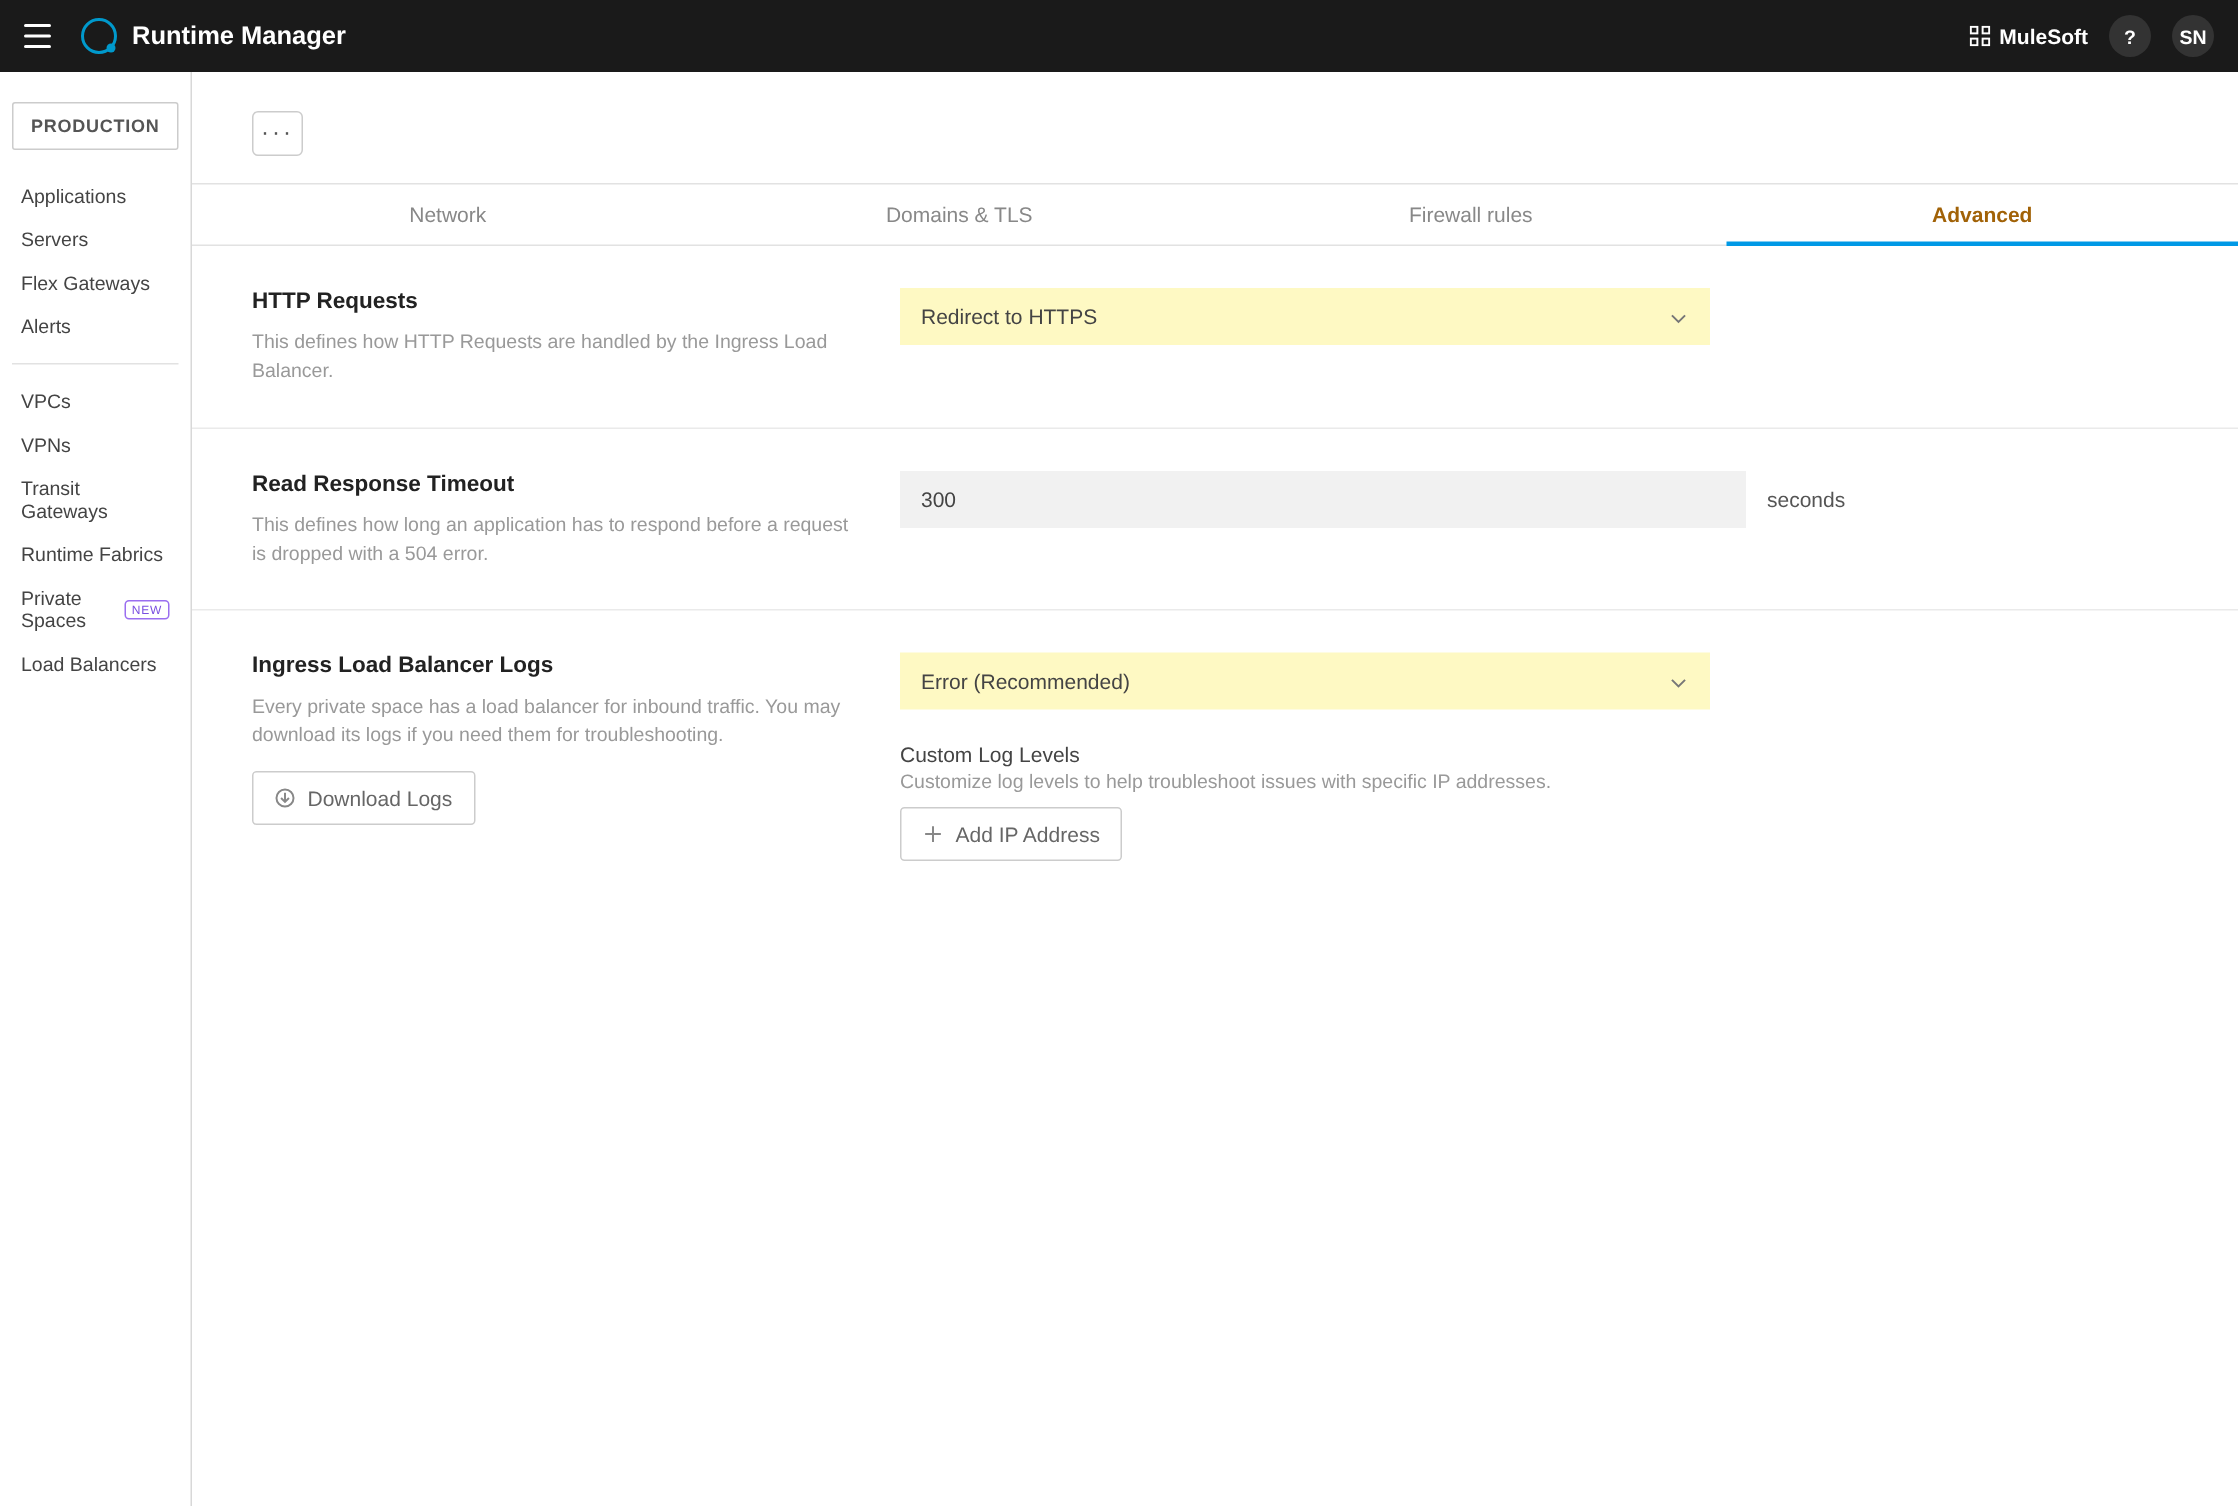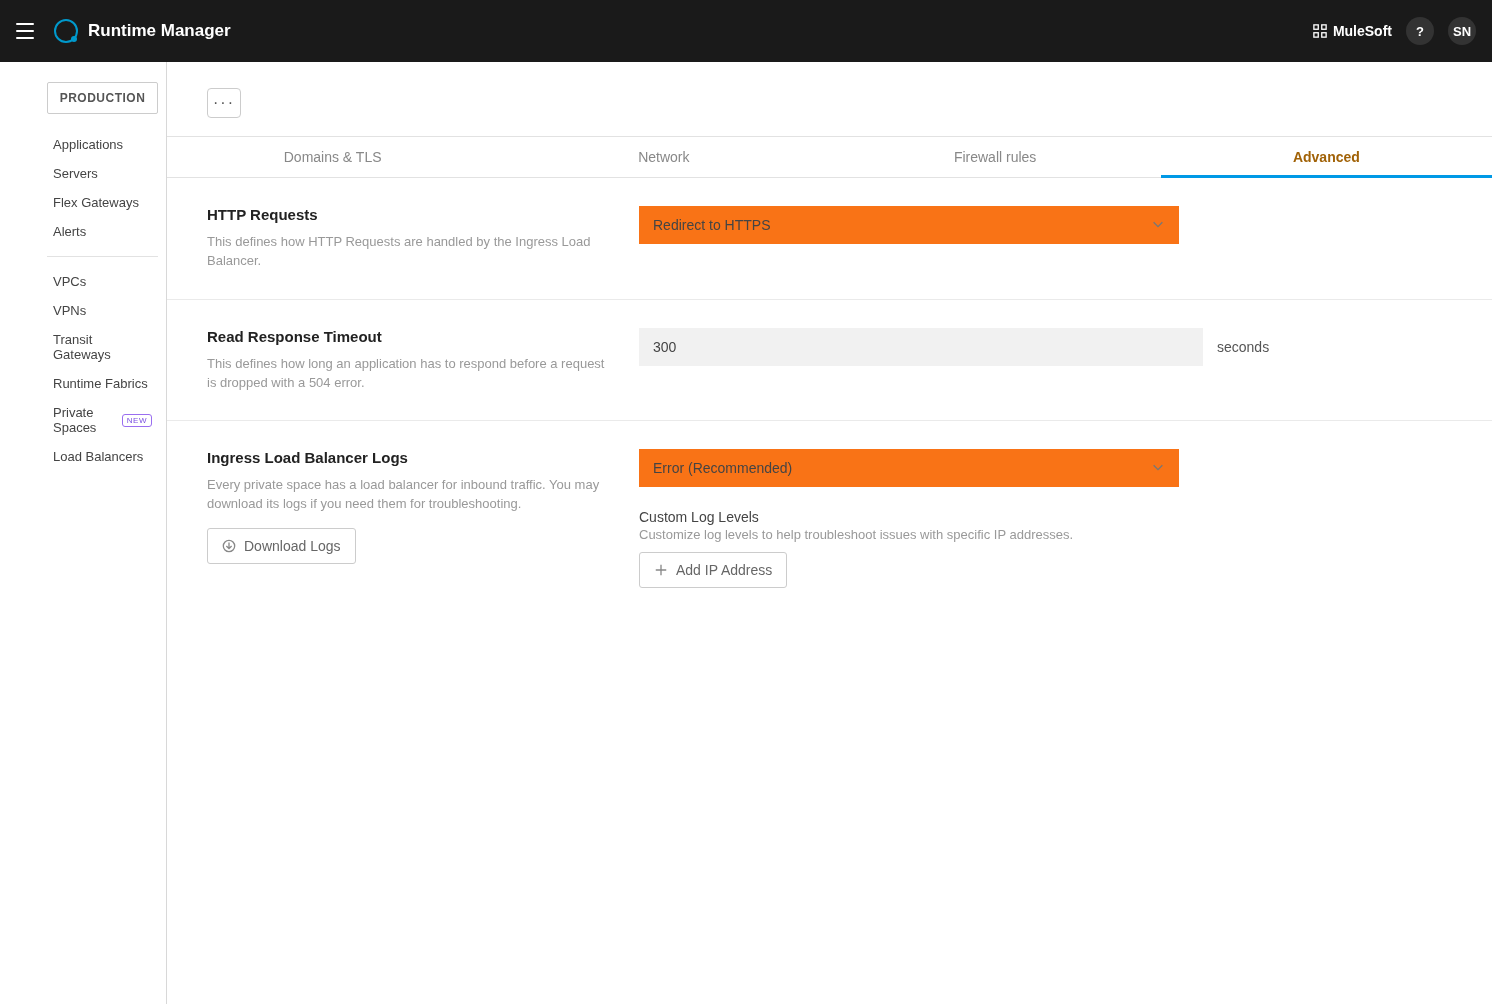--- a/index.html
+++ b/index.html
@@ -7,21 +7,21 @@
       font-family: -apple-system, BlinkMacSystemFont, "Segoe UI", Helvetica, Arial, sans-serif;
       background: #fff;
       color: #333;
       width: 1492px;
       height: 1004px;
       overflow: hidden;
     }
 
     
     .topbar {
-      height: 62px;
+      height: 48px;
       background: #1a1a1a;
       display: flex;
       align-items: center;
       padding: 0 16px;
       color: #fff;
     }
     .hamburger {
       width: 24px; height: 24px;
       display: flex; flex-direction: column; justify-content: center;
       gap: 5px; cursor: pointer; margin-right: 14px;
@@ -39,21 +39,21 @@
     .app-title { font-size: 17px; font-weight: 600; color: #fff; }
     .topbar-right { margin-left: auto; display: flex; align-items: center; gap: 14px; }
     .brand-link { display: flex; align-items: center; gap: 6px; color: #fff; font-size: 14px; font-weight: 600; cursor: pointer; }
     .help-badge, .avatar-badge {
       width: 28px; height: 28px; border-radius: 50%; background: #333;
       display: flex; align-items: center; justify-content: center;
       font-size: 13px; font-weight: 600; color: #fff; cursor: pointer;
     }
 
     
-    .layout { display: flex; height: calc(100% - 48px); margin-left: 39px; }
+    .layout { display: flex; height: calc(100% - 48px); }
 
     
     .sidebar {
       width: 128px;
       border-right: 1px solid #d8d8d8;
       padding: 20px 0 0 0;
       display: flex; flex-direction: column;
       font-size: 13px;
     }
     .env-pill {
@@ -112,23 +112,23 @@
       padding: 28px 40px;
       border-bottom: 1px solid #eaeaea;
     }
     .section:last-of-type { border-bottom: none; }
     .section-left { width: 400px; }
     .section-title { font-size: 15px; font-weight: 700; color: #222; margin-bottom: 10px; }
     .section-desc { font-size: 13px; color: #999; line-height: 1.45; }
     .section-right { flex: 1; max-width: 640px; }
 
     .select-box {
-      width: 100%; max-width: 540px; background: #f97316;
+      width: 100%; max-width: 540px; background: #fef9c3;
       border: none; padding: 11px 14px;
-      display: flex; align-items: flex-start; justify-content: space-between;
+      display: flex; align-items: flex-end; justify-content: space-between;
       font-size: 14px; color: #444; cursor: pointer;
     }
     .chev { color: #888; }
 
     .input-row { display: flex; align-items: center; gap: 14px; }
     .text-input {
       width: 564px; background: #f1f1f1; border: none;
       padding: 11px 14px; font-size: 14px; color: #444;
       font-family: inherit;
     }
@@ -197,22 +197,22 @@
 
   <div class="main">
 
     <div class="header-row">
       <div class="more-btn">
         <span>···</span>
       </div>
     </div>
 
     <div class="tabs">
+      <div class="tab">Network</div>
       <div class="tab">Domains &amp; TLS</div>
-      <div class="tab">Network</div>
       <div class="tab">Firewall rules</div>
       <div class="tab active">Advanced</div>
     </div>
 
     <div class="section">
       <div class="section-left">
         <div class="section-title">HTTP Requests</div>
         <div class="section-desc">This defines how HTTP Requests are handled by the Ingress Load Balancer.</div>
       </div>
       <div class="section-right">

